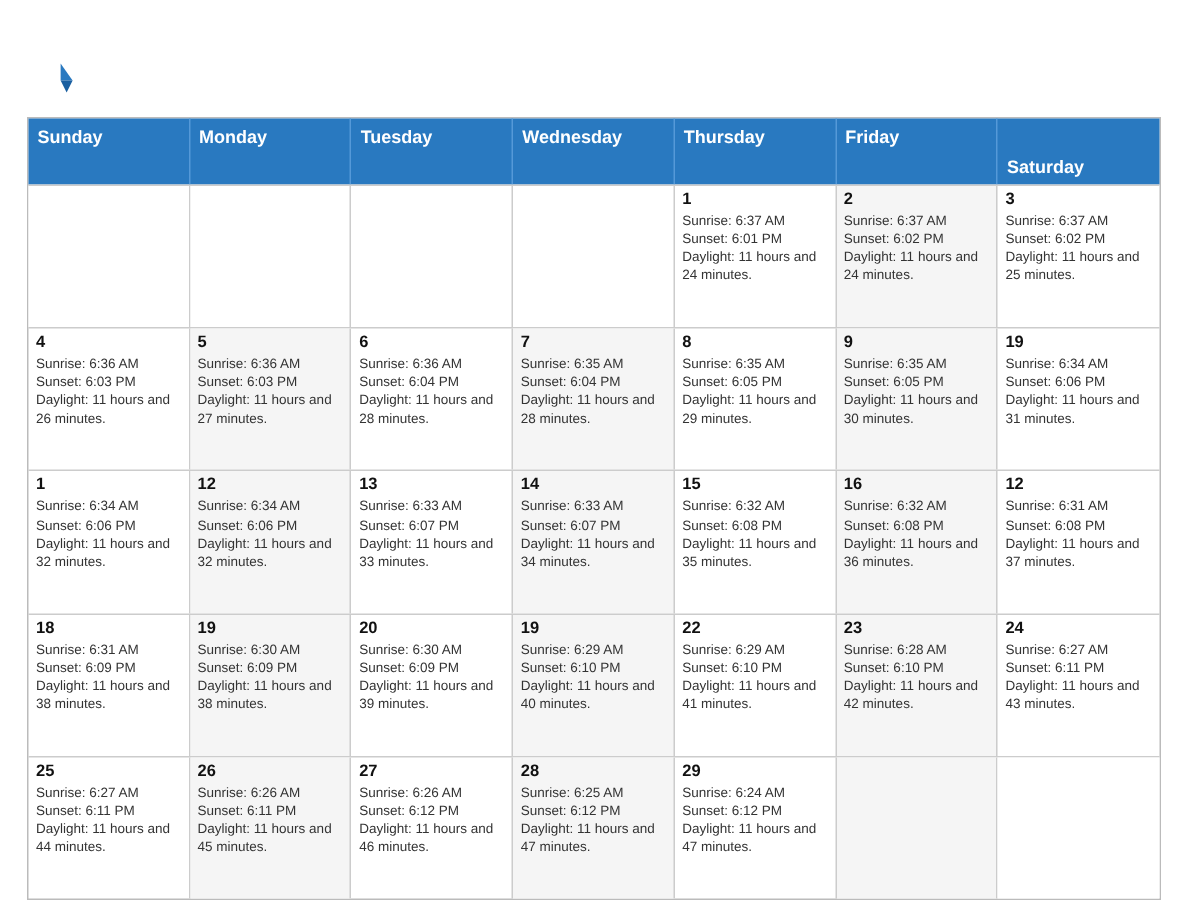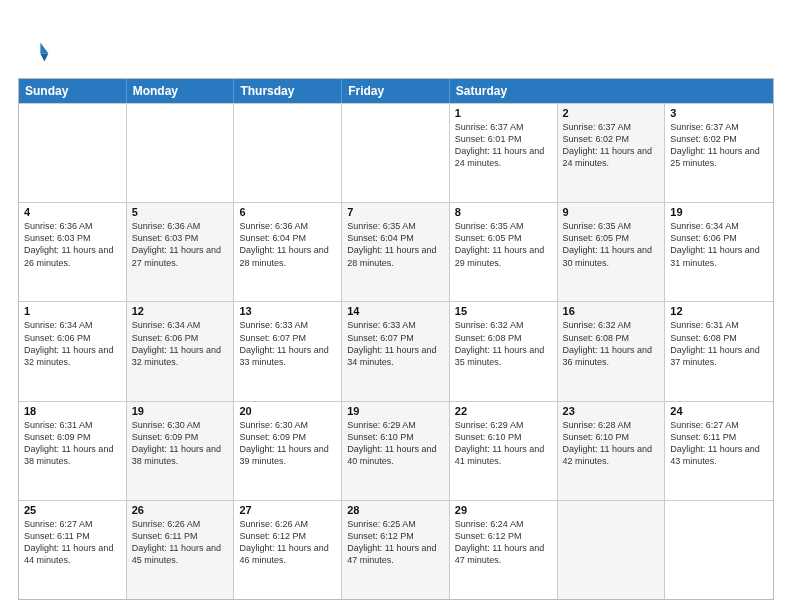--- a/index.html
+++ b/index.html
@@ -71,21 +71,21 @@
       background: #2979c0;
     }
     .cal-header-cell {
       color: #fff;
       font-size: 12px;
       font-weight: bold;
       padding: 5px 6px;
       border-right: 1px solid #5599d8;
       text-align: left;
     }
-    .cal-header-cell:last-child { border-right: none; }
+    .cal-header-cell:last-child { border-right: none; margin-top: 20px; }
     .cal-body {
       flex: 1;
       display: flex;
       flex-direction: column;
     }
     .cal-row {
       display: grid;
       grid-template-columns: repeat(7, 1fr);
       flex: 1;
       border-top: 1px solid #ccc;
@@ -131,20 +131,22 @@
     <div class="title-block">
       <div class="month-title"></div>
       <div class="location"></div>
     </div>
   </div>
 
   <div class="calendar">
     <div class="cal-header">
     <div class="cal-header-cell">Sunday</div>
         <div class="cal-header-cell">Monday</div>
+        <div class="cal-header-cell">Tuesday</div>
+        <div class="cal-header-cell">Wednesday</div>
         <div class="cal-header-cell">Thursday</div>
         <div class="cal-header-cell">Friday</div>
         <div class="cal-header-cell">Saturday</div>
       </div>
     <div class="cal-body">
     <div class="cal-row">
           <div class="cal-cell empty"></div>
           <div class="cal-cell empty"></div>
           <div class="cal-cell empty"></div>
           <div class="cal-cell empty"></div>

